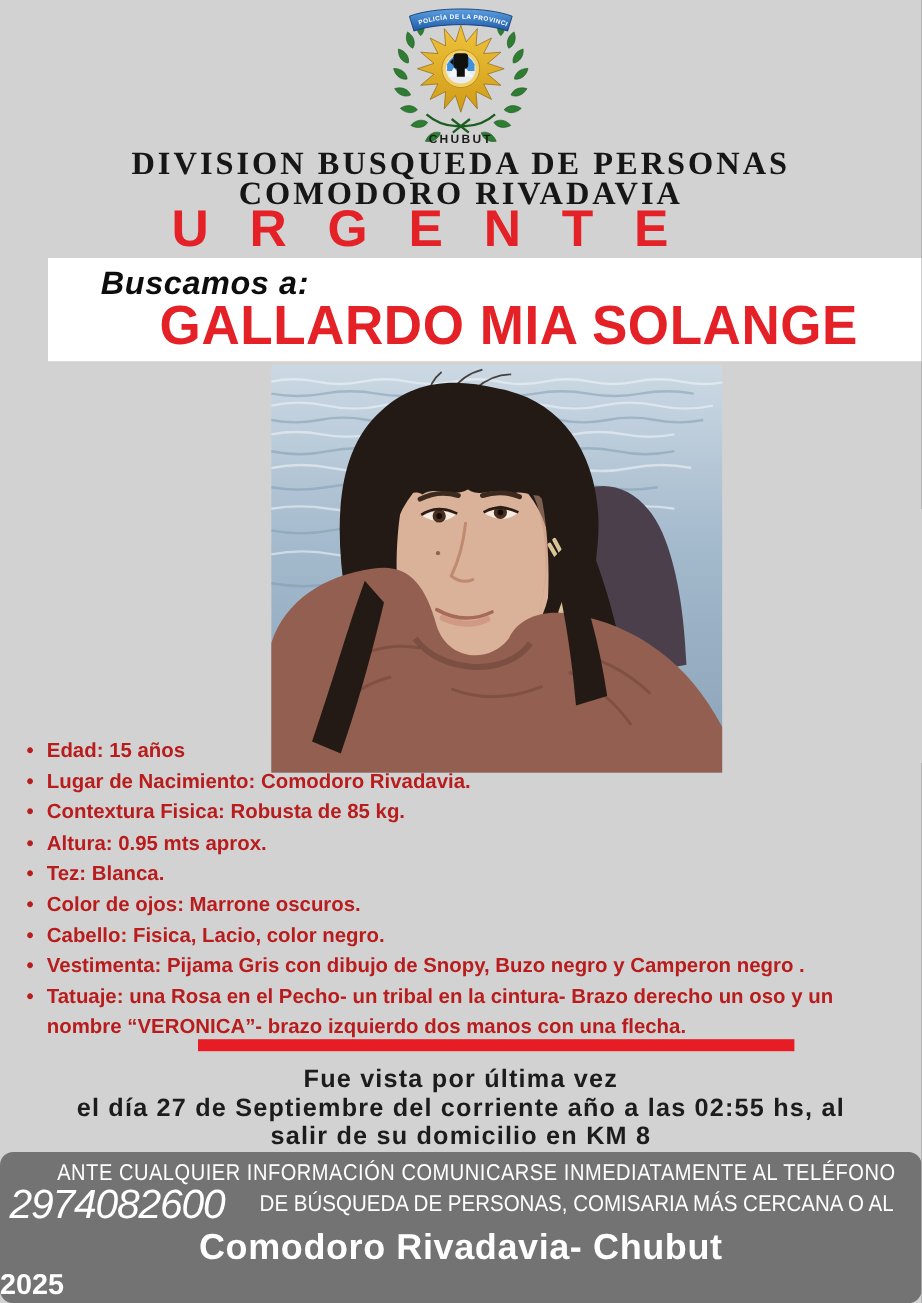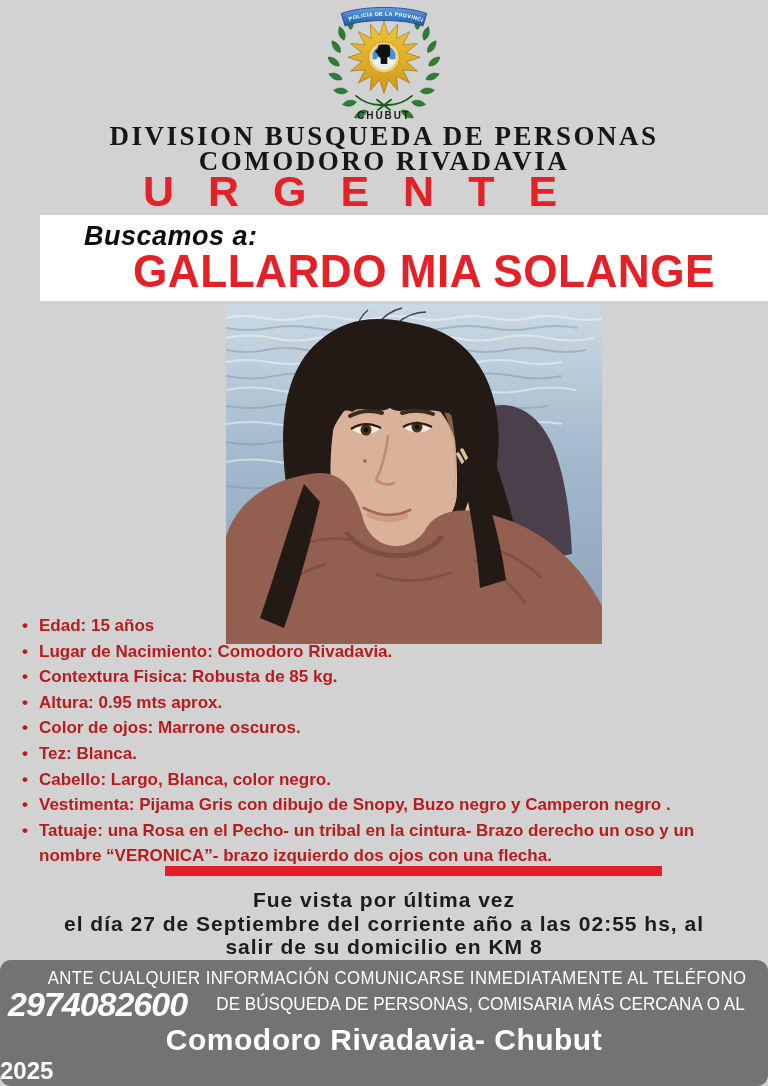--- a/index.html
+++ b/index.html
@@ -49,21 +49,21 @@
     font-weight:bold;font-size:21px;line-height:23.5px;color:#1c1c1c;letter-spacing:1px;
   }
   
   .footer{
     position:absolute;top:960px;left:0;width:768px;height:126px;
     background:#737373;color:#ffffff;border-radius:11px;
   }
   .f1{margin-top:7px;text-align:center;font-size:19px;white-space:nowrap;}
   .f1 .squeeze{display:inline-block;transform:scaleX(0.88);transform-origin:center;letter-spacing:0.5px;}
   .f2{display:flex;justify-content:space-between;align-items:center;padding:0 8px;margin-top:-4px;height:38px;}
-  .phone,.short-number{font-size:34px;font-weight:bold;font-style:italic;letter-spacing:-1px;white-space:nowrap;}
+  .phone,.short-number{font-size:34px;font-weight:normal;font-style:italic;letter-spacing:-1px;white-space:nowrap;}
   .f2 .mid{font-size:19px;display:inline-block;transform:scaleX(0.9);transform-origin:center;white-space:nowrap;}
   .f3{text-align:center;font-size:30px;font-weight:bold;line-height:34px;letter-spacing:0.5px;}
   .f4{text-align:left;font-size:24px;font-weight:bold;line-height:27px;}
 </style>
 </head>
 <body>
 
 <div class="poster">
 
   <svg class="logo" width="124" height="118" viewBox="0 0 130 124">
@@ -226,25 +226,25 @@
       <path d="M246,150 C262,190 274,234 280,276 L254,284 C250,236 242,192 234,162 Z" fill="#241a15"></path>
     </g>
   </svg>
 
   <div class="details">
     <ul>
       <li>Edad: 15 años</li>
       <li>Lugar de Nacimiento: Comodoro Rivadavia.</li>
       <li>Contextura Fisica: Robusta de 85 kg.</li>
       <li>Altura: 0.95 mts aprox.</li>
+      <li>Tez: Blanca.</li>
       <li>Color de ojos: Marrone oscuros.</li>
-      <li>Tez: Blanca.</li>
-      <li>Cabello: Largo, Blanca, color negro.</li>
+      <li>Cabello: Fisica, Lacio, color negro.</li>
       <li>Vestimenta: Pijama Gris con dibujo de Snopy, Buzo negro y Camperon negro .</li>
-      <li>Tatuaje: una Rosa en el Pecho- un tribal en la cintura- Brazo derecho un oso y un nombre “VERONICA”- brazo izquierdo dos ojos con una flecha.</li>
+      <li>Tatuaje: una Rosa en el Pecho- un tribal en la cintura- Brazo derecho un oso y un nombre “VERONICA”- brazo izquierdo dos manos con una flecha.</li>
     </ul>
   </div>
   <div class="red-underline"></div>
 
   <div class="lastseen">
     <div>Fue vista por última vez</div>
     <div>el día 27 de Septiembre del corriente año a las 02:55 hs, al</div>
     <div>salir de su domicilio en KM 8</div>
   </div>
 

